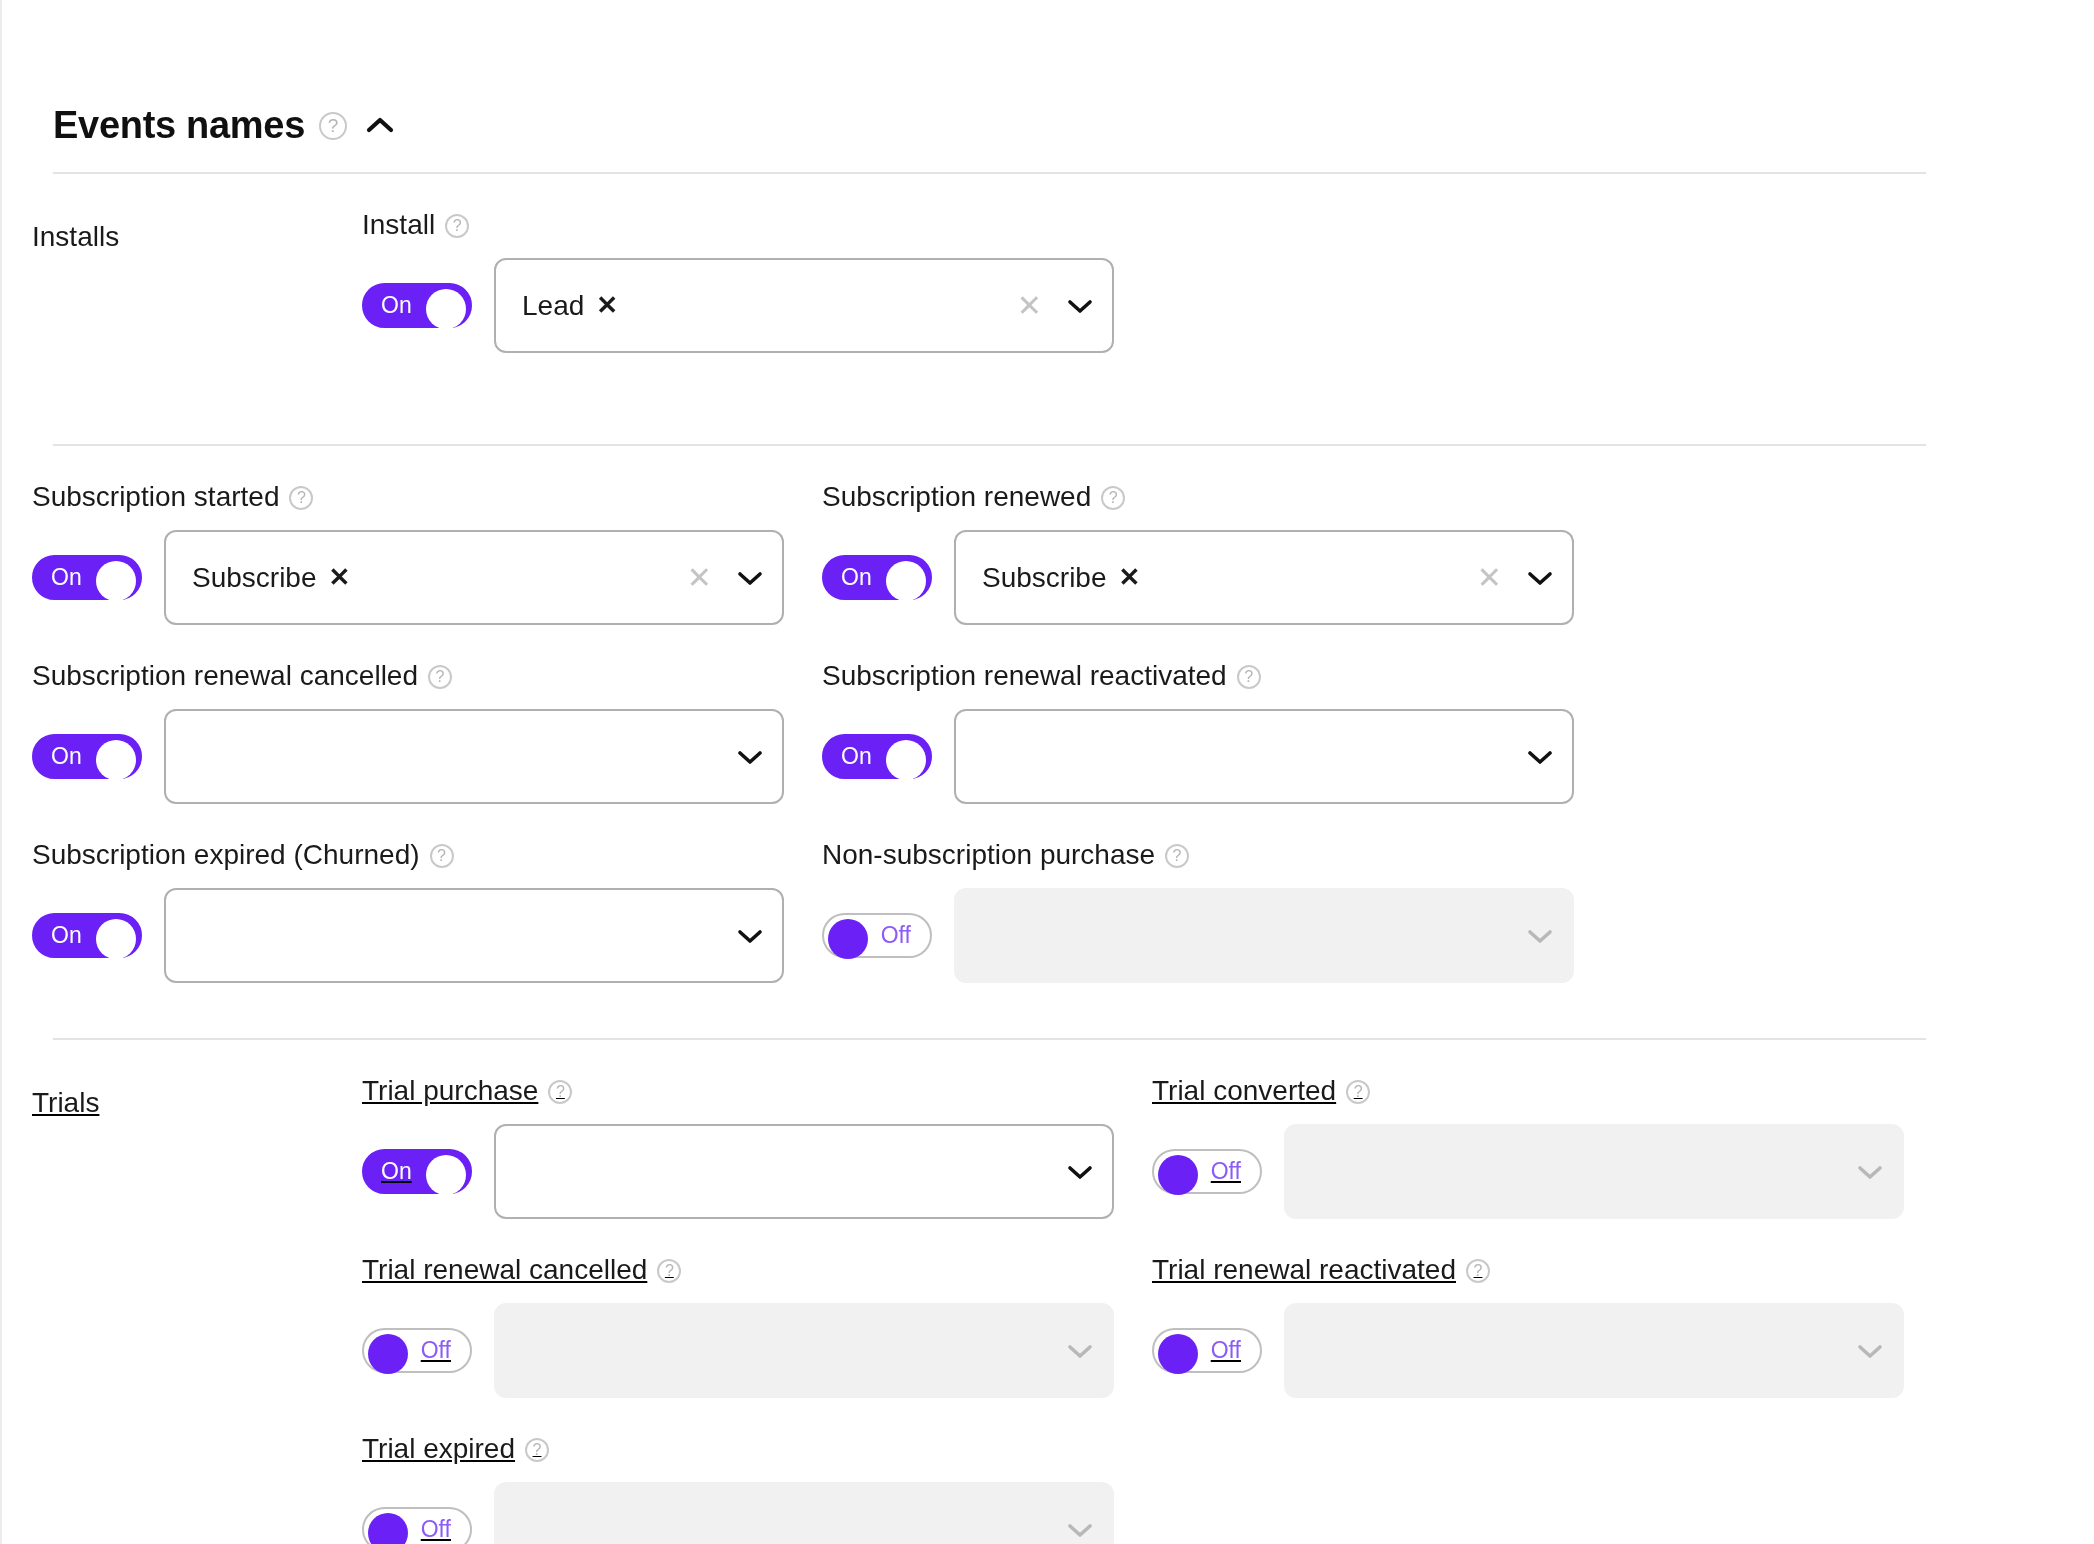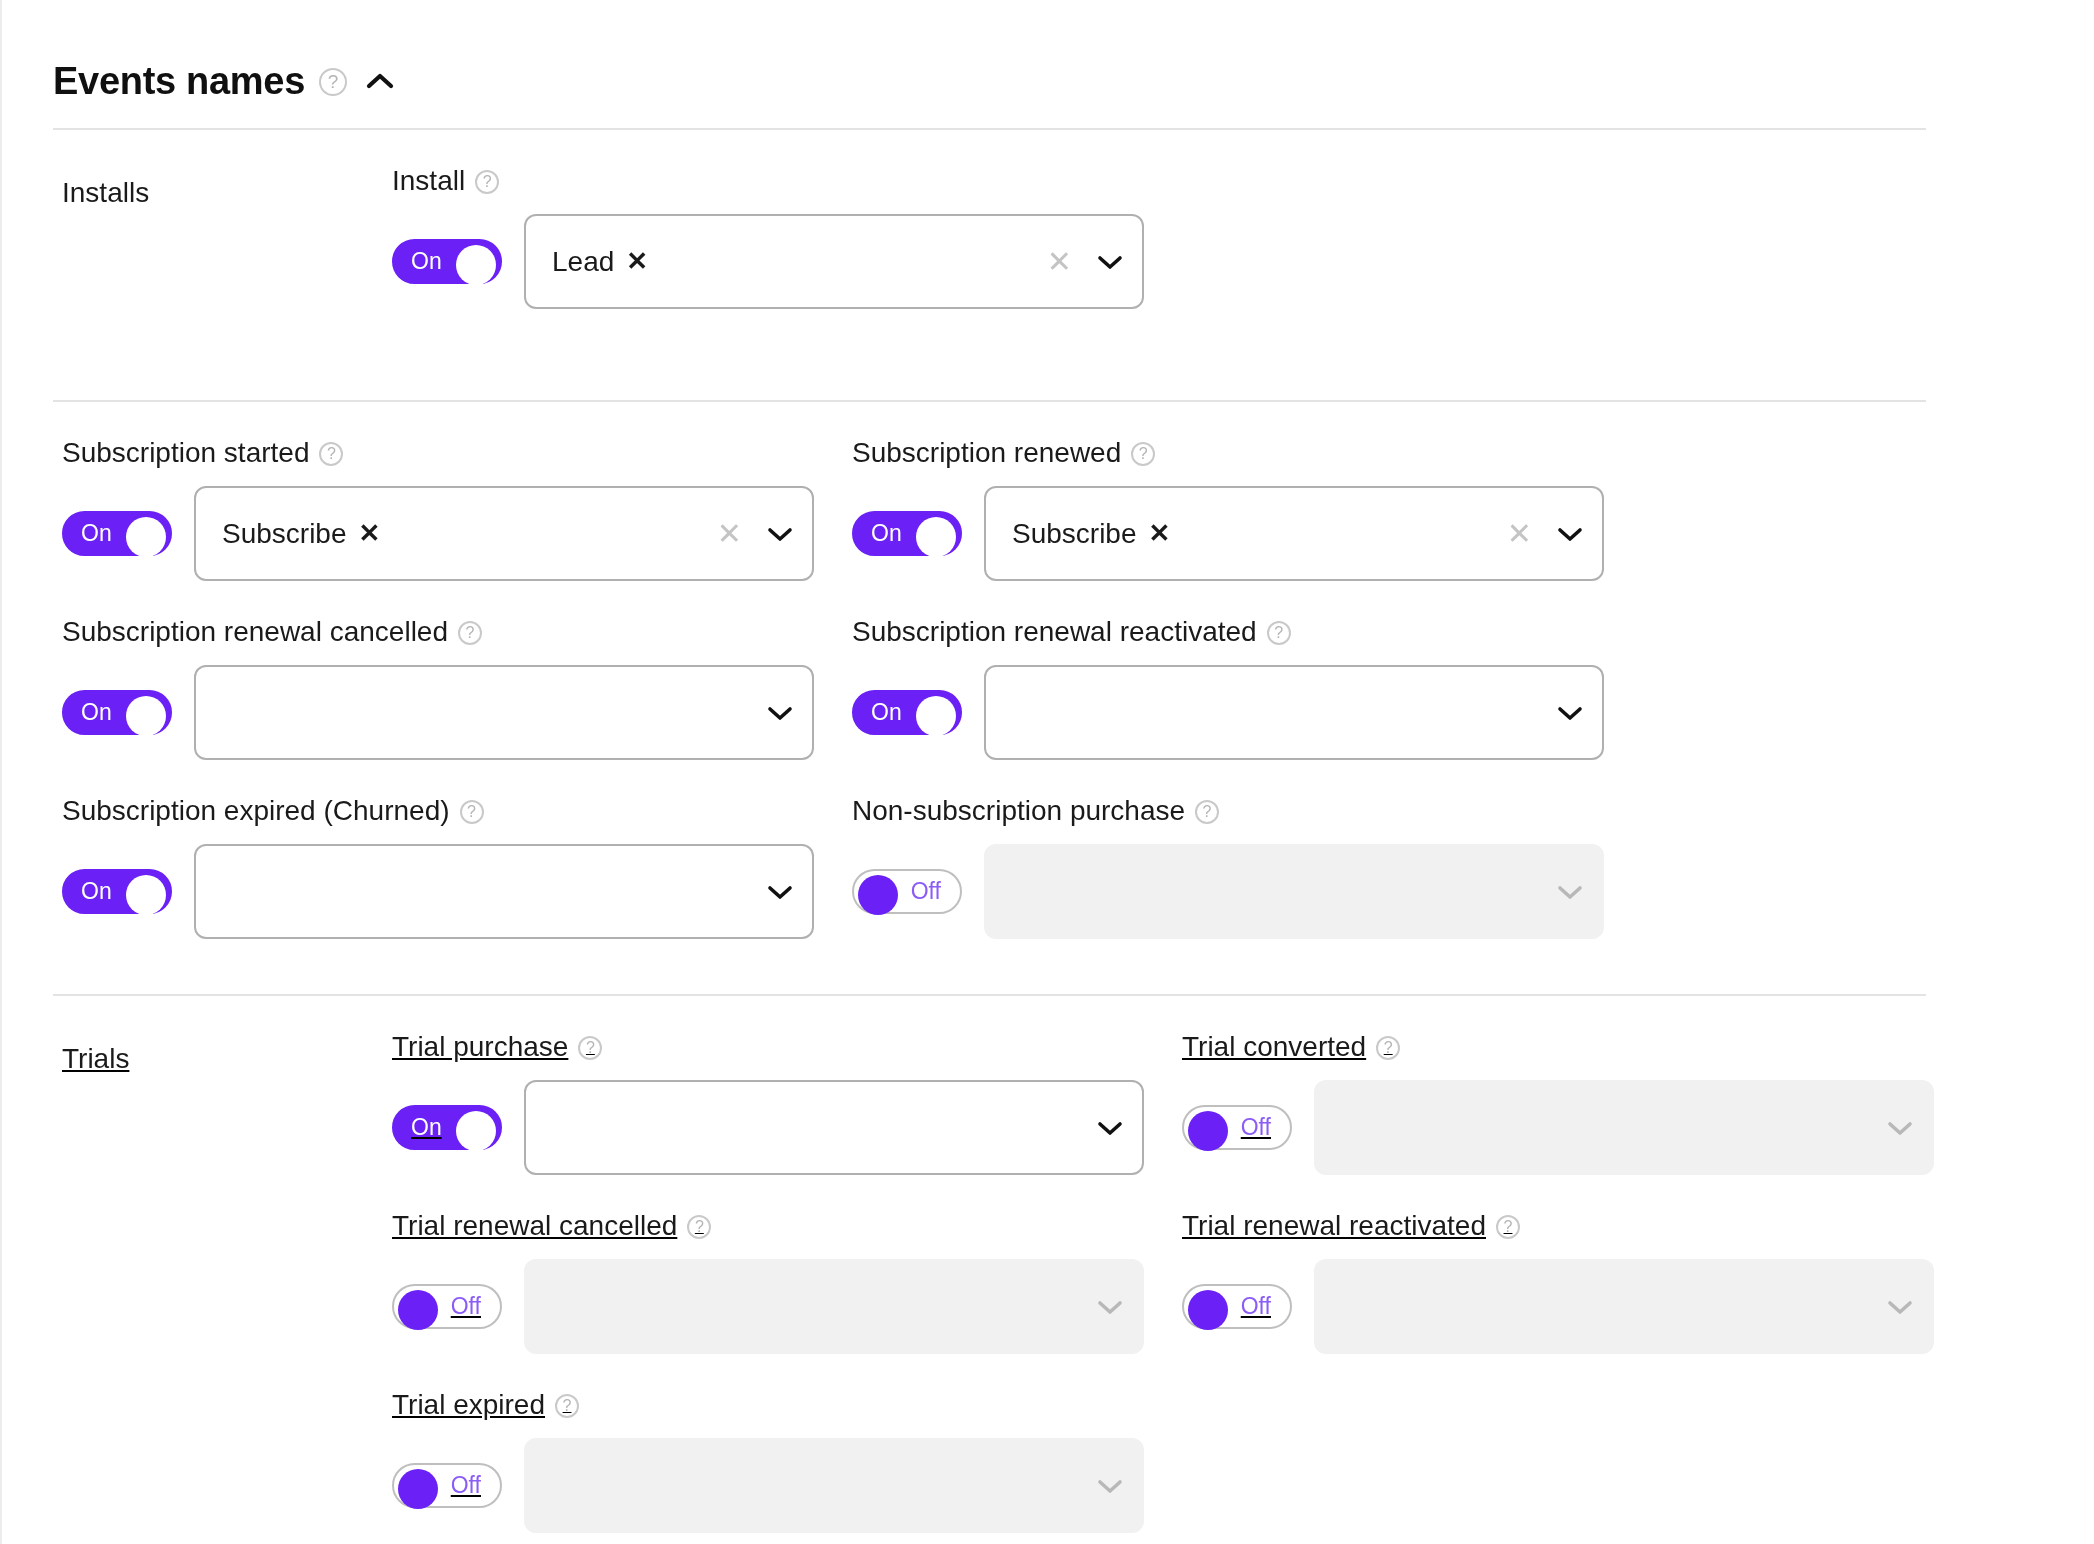--- a/index.html
+++ b/index.html
@@ -17,20 +17,21 @@
     overflow: hidden;
   }
 
   
   .card-header {
     display: flex;
     align-items: center;
     gap: 14px;
     padding: 34px 0 0 51px;
     height: 128px;
+    margin-top: 44px;
   }
   .card-title {
     font-size: 38px;
     font-weight: bold;
     color: #101010;
     letter-spacing: -0.3px;
     line-height: 1;
   }
   .collapse-chevron {
     display: inline-flex;
@@ -66,21 +67,20 @@
     height: 2px;
     background: #e3e3e3;
     margin-left: 51px;
     width: 1873px;
   }
 
   
   .section {
     display: flex;
     padding-left: 30px;
-    margin-left: 30px;
   }
   .section-label {
     width: 330px;
     flex: 0 0 330px;
     font-size: 28px;
     color: #1a1a1a;
     padding-top: 47px;
   }
   .section-fields { flex: 1 1 auto; }
   .field-row {

